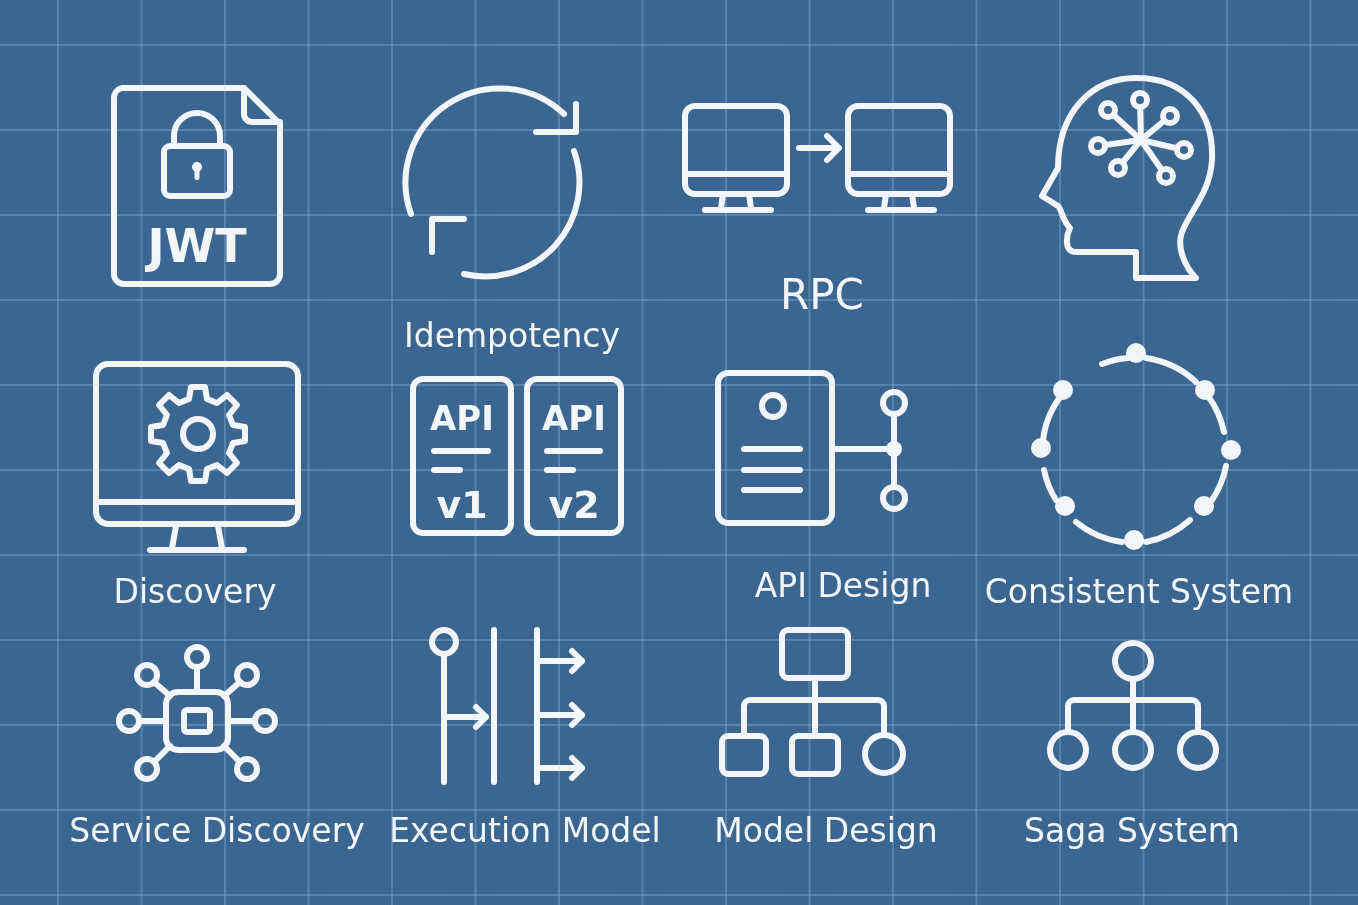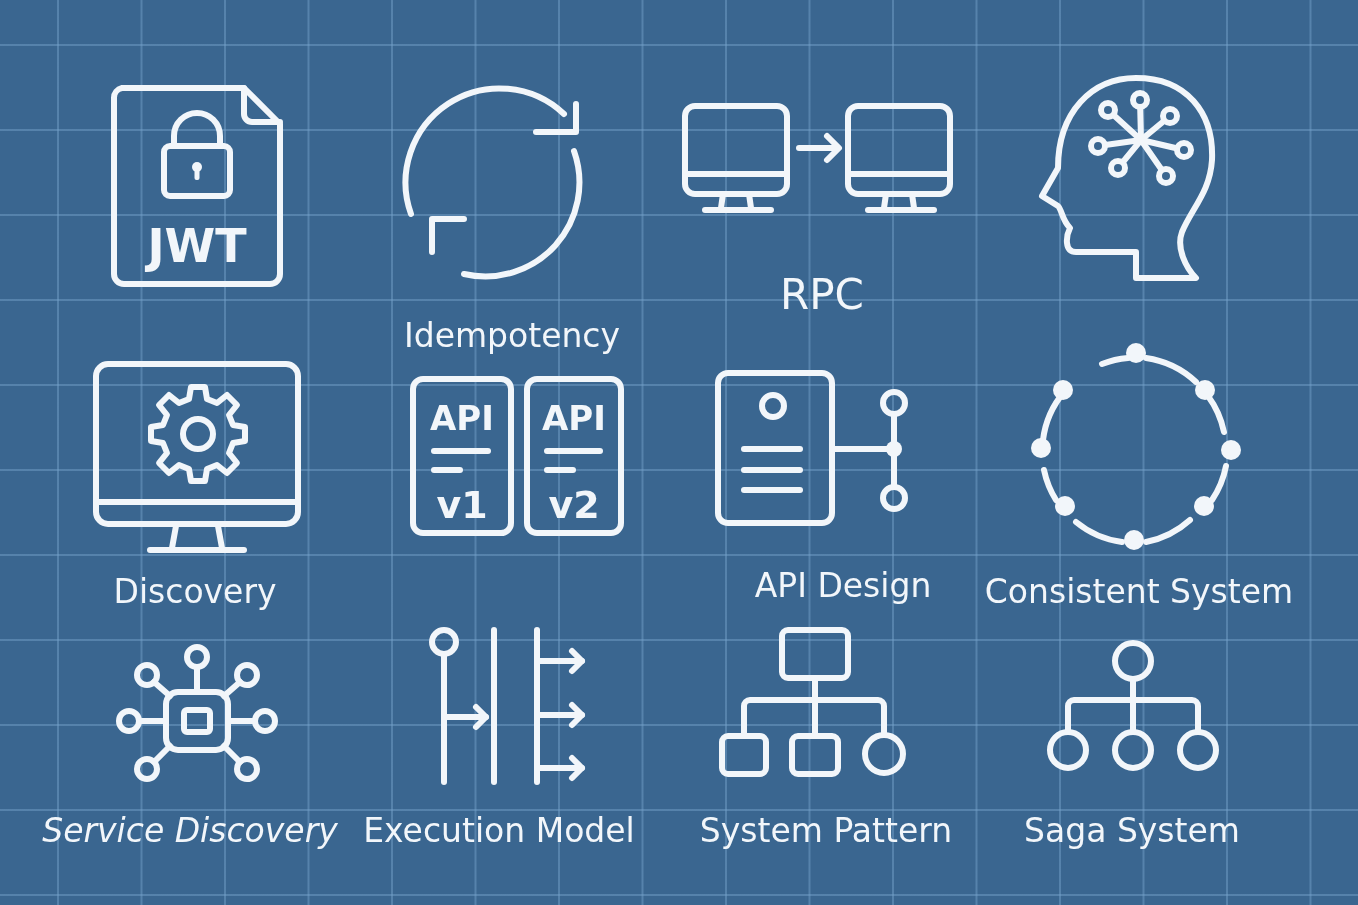--- a/index.html
+++ b/index.html
@@ -181,51 +181,51 @@
     <line x1="56" y1="54" x2="40" y2="40"></line>
     <circle cx="33" cy="33" r="10"></circle>
     <line x1="110" y1="54" x2="126" y2="40"></line>
     <circle cx="133" cy="33" r="10"></circle>
     <line x1="56" y1="104" x2="40" y2="120"></line>
     <circle cx="33" cy="127" r="10"></circle>
     <line x1="110" y1="104" x2="126" y2="120"></line>
     <circle cx="133" cy="127" r="10"></circle>
   </svg>
 </div>
-<div class="label" style="left:190px; top:811px;font-style:italic;">Service Discovery</div>
+<div class="label" style="left:217px; top:811px;">Service Discovery</div>
 
 <div class="icon" style="left:424px; top:624px;">
   <svg width="170" height="166" viewBox="0 0 170 166">
     <circle cx="20" cy="18" r="12"></circle>
     <line x1="20" y1="30" x2="20" y2="158"></line>
     <line x1="20" y1="93" x2="62" y2="93"></line>
     <path d="M52 83 L62 93 L52 103"></path>
     <line x1="70" y1="6" x2="70" y2="158"></line>
     <line x1="113" y1="6" x2="113" y2="158"></line>
     <line x1="113" y1="37" x2="158" y2="37"></line>
     <path d="M148 27 L158 37 L148 47"></path>
     <line x1="113" y1="91" x2="158" y2="91"></line>
     <path d="M148 81 L158 91 L148 101"></path>
     <line x1="113" y1="144" x2="158" y2="144"></line>
     <path d="M148 134 L158 144 L148 154"></path>
   </svg>
 </div>
-<div class="label" style="left:499px; top:811px;text-align:right;">Execution Model</div>
+<div class="label" style="left:525px; top:811px;text-align:right;">Execution Model</div>
 
 <div class="icon" style="left:718px; top:626px;">
   <svg width="192" height="152" viewBox="0 0 192 152">
     <rect x="64" y="4" width="66" height="48" rx="6"></rect>
     <line x1="97" y1="52" x2="97" y2="108"></line>
     <path d="M26 108 V80 a6 6 0 0 1 6 -6 H160 a6 6 0 0 1 6 6 V108"></path>
     <rect x="4" y="110" width="44" height="38" rx="6"></rect>
     <rect x="74" y="110" width="46" height="38" rx="6"></rect>
     <circle cx="166" cy="128" r="19"></circle>
   </svg>
 </div>
-<div class="label" style="left:826px; top:811px;">System Pattern</div>
+<div class="label" style="left:826px; top:811px;">Model Design</div>
 
 <div class="icon" style="left:1046px; top:640px;">
   <svg width="176" height="134" viewBox="0 0 176 134">
     <circle cx="87" cy="21" r="18"></circle>
     <line x1="87" y1="39" x2="87" y2="91"></line>
     <path d="M22 91 V66 a6 6 0 0 1 6 -6 H146 a6 6 0 0 1 6 6 V91"></path>
     <circle cx="22" cy="110" r="18"></circle>
     <circle cx="87" cy="110" r="18"></circle>
     <circle cx="152" cy="110" r="18"></circle>
   </svg>

